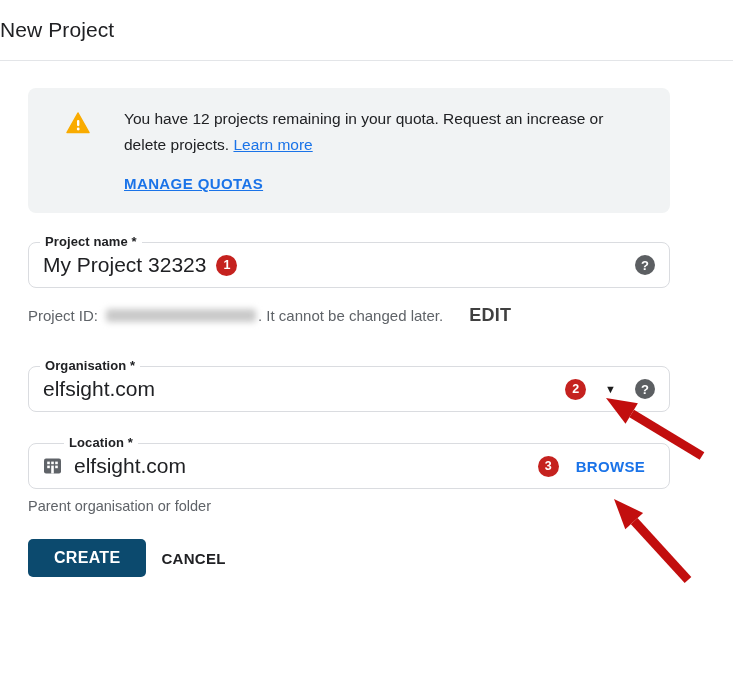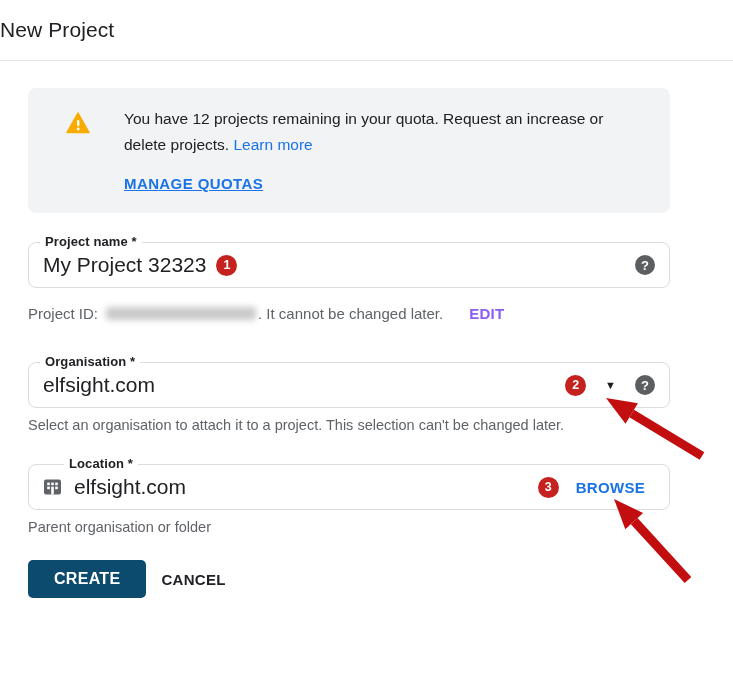--- a/index.html
+++ b/index.html
@@ -20,21 +20,21 @@
   .content { width:642px; margin:27px 0 0 28px; }
 
   
   .notice {
     background:#f1f3f4; border-radius:8px; padding:18px 24px 20px 24px;
     display:flex; align-items:flex-start;
   }
   .notice-icon-wrap { width:24px; margin:6px 0 0 14px; flex:0 0 auto; }
   .notice-body { margin-left:34px; max-width:520px; }
   .notice-text { font-size:15.5px; line-height:26px; color:#202124; }
-  .link { color:#1a73e8; cursor:pointer; }
+  .link { color:#1a73e8; text-decoration:underline; cursor:pointer; }
   .manage-quotas {
     display:inline-block; margin-top:17px; font-size:15px; font-weight:700;
     letter-spacing:.4px; color:#1a73e8; text-decoration:underline; cursor:pointer;
   }
 
   
   .field {
     position:relative; height:46px; border:1px solid #dadce0; border-radius:8px;
     display:flex; align-items:center; padding:0 14px; background:#fff;
   }
@@ -56,21 +56,21 @@
   }
   .right-cluster { margin-left:auto; display:flex; align-items:center; }
   .caret { font-size:11px; color:#1c1c1c; margin:0 19px 0 19px; cursor:pointer; }
 
   .mt-field1 { margin-top:29px; }
   .id-row { margin-top:17px; font-size:15px; color:#5f6368; display:flex; align-items:center; }
   .id-blur {
     display:inline-block; width:150px; height:13px; margin:0 2px 0 8px;
     background:#c9c9c9; border-radius:3px; filter:blur(3px);
   }
-  .edit-link { color:#8b5cf6; font-weight:700; font-size:15px; letter-spacing:.3px; margin-left:26px; cursor:pointer; text-decoration:none; }
+  .edit-link { color:#404040; font-weight:700; font-size:18px; letter-spacing:.3px; margin-left:26px; cursor:pointer; text-decoration:none; }
 
   .mt-org { margin-top:40px; }
   .helper { margin-top:9px; font-size:14.5px; color:#5f6368; }
   .mt-loc { margin-top:31px; }
   .loc-icon { margin-right:12px; display:flex; align-items:center; flex:0 0 auto; }
   .browse-link { color:#1a73e8; font-weight:700; font-size:15px; letter-spacing:.3px; margin:0 10px 0 17px; cursor:pointer; }
 
   
   .actions { margin-top:25px; display:flex; align-items:center; }
   .btn-create {
@@ -128,21 +128,20 @@
 
     <div class="field mt-org">
       <span class="field-label">Organisation *</span>
       <span class="field-value">elfsight.com</span>
       <span class="right-cluster">
         <span class="badge">2</span>
         <span class="caret">▼</span>
         <span class="help-icon">?</span>
       </span>
     </div>
-    <div class="helper">Select an organisation to attach it to a project. This selection can't be changed later.</div>
 
     <div class="field mt-loc">
       <span class="field-label indented">Location *</span>
       <span class="loc-icon">
         <svg width="19" height="18" viewBox="0 0 19 18">
           <rect x="1" y="1.5" width="17" height="15" rx="2" fill="#5f6368"></rect>
           <rect x="4.2" y="4.6" width="2.6" height="2.6" fill="#fff"></rect>
           <rect x="8.2" y="4.6" width="2.6" height="2.6" fill="#fff"></rect>
           <rect x="12.2" y="4.6" width="2.6" height="2.6" fill="#fff"></rect>
           <rect x="4.2" y="8.6" width="2.6" height="2.6" fill="#fff"></rect>

